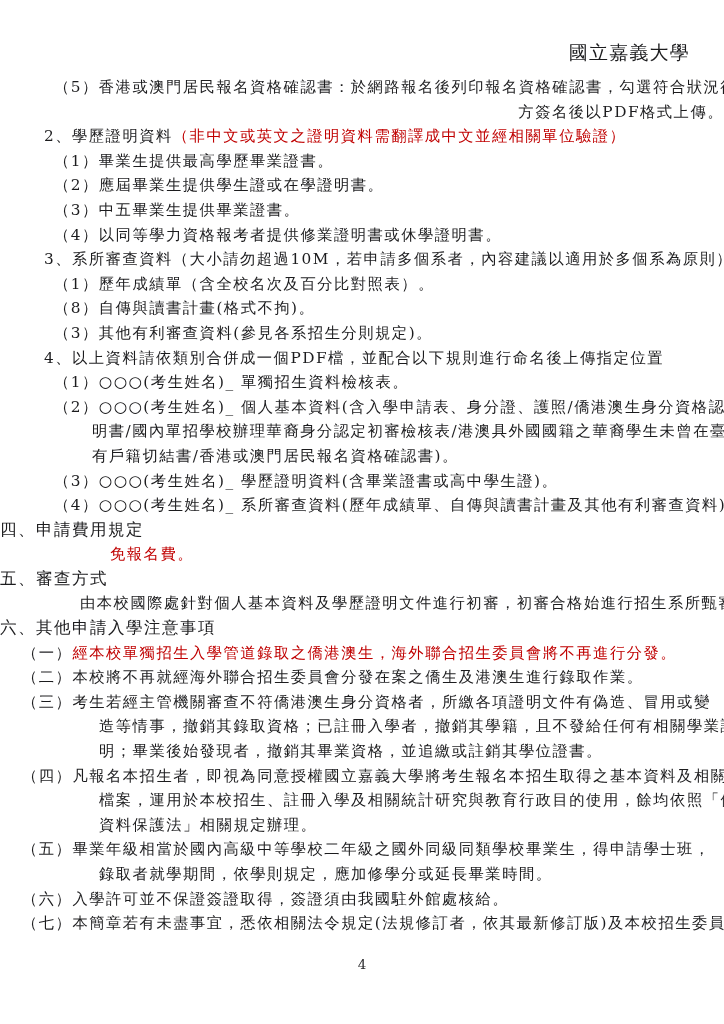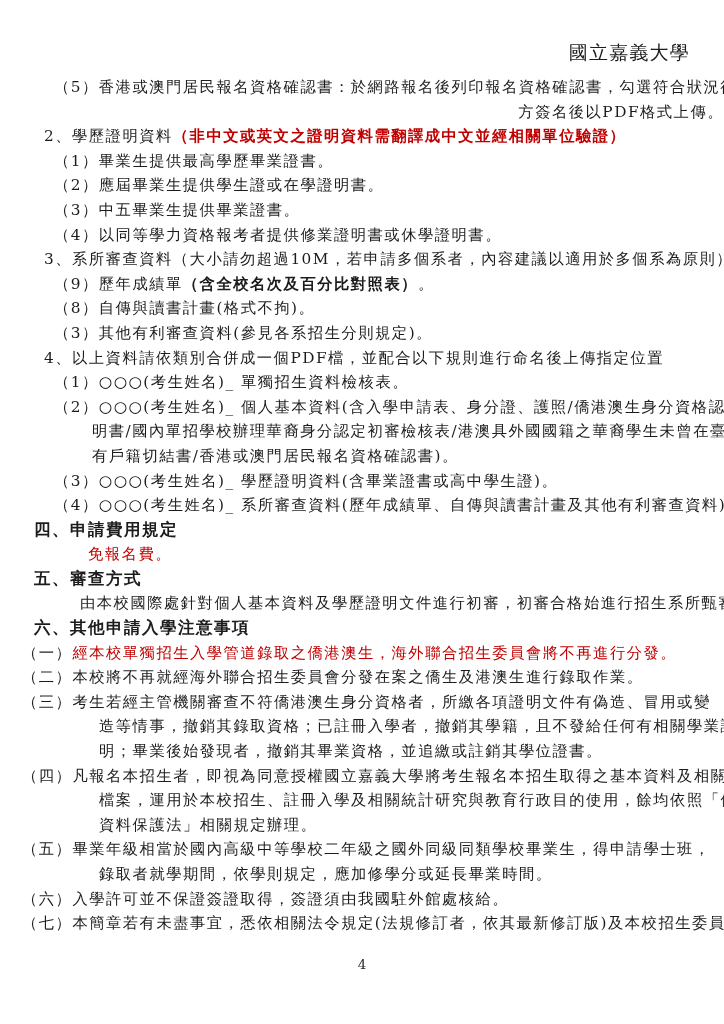--- a/index.html
+++ b/index.html
@@ -28,27 +28,27 @@
   .line {
     line-height: 24.6px;
     font-size: 15.3px;
     letter-spacing: 1.5px;
     white-space: nowrap;
   }
   .num       { padding-left: 44px; }
   .sub       { padding-left: 54px; }
   .sub-cont  { padding-left: 74px; text-align: right; }
   .sub-cont2 { padding-left: 92px; }
-  .heading   { padding-left: 34px; font-weight: bold; font-size: 16.5px; }
-  .note      { padding-left: 88px; }
+  .heading   { font-weight: normal; font-size: 16.5px; }
+  .note      { padding-left: 110px; }
   .para      { padding-left: 80px; }
   .item      { padding-left: 22px; }
   .item-cont { padding-left: 99px; }
   .red  { color: #c00000; }
-  .bold { font-weight: bold; text-align: center; }
+  .bold { font-weight: normal; text-align: center; }
   .page-number {
     position: absolute;
     bottom: 52px;
     left: 0;
     width: 100%;
     text-align: center;
     font-size: 13.5px;
     color: #2a2a2c;
   }
 </style>
@@ -59,21 +59,21 @@
   <div class="header-right">國立嘉義大學</div>
   <div class="doc-body">
       <div class="line sub"><span>（5）香港或澳門居民報名資格確認書：於網路報名後列印報名資格確認書，勾選符合狀況後下</span></div>
       <div class="line sub-cont"><span>方簽名後以PDF格式上傳。</span></div>
       <div class="line num"><span>2、學歷證明資料</span><span class="red bold">（非中文或英文之證明資料需翻譯成中文並經相關單位驗證）</span></div>
       <div class="line sub"><span>（1）畢業生提供最高學歷畢業證書。</span></div>
       <div class="line sub"><span>（2）應屆畢業生提供學生證或在學證明書。</span></div>
       <div class="line sub"><span>（3）中五畢業生提供畢業證書。</span></div>
       <div class="line sub"><span>（4）以同等學力資格報考者提供修業證明書或休學證明書。</span></div>
       <div class="line num"><span>3、系所審查資料（大小請勿超過10M，若申請多個系者，內容建議以適用於多個系為原則）</span></div>
-      <div class="line sub"><span>（9）歷年成績單</span><span class="bold">（含全校名次及百分比對照表）</span><span>。</span></div>
+      <div class="line sub"><span>（1）歷年成績單</span><span class="bold">（含全校名次及百分比對照表）</span><span>。</span></div>
       <div class="line sub"><span>（8）自傳與讀書計畫(格式不拘)。</span></div>
       <div class="line sub"><span>（3）其他有利審查資料(參見各系招生分則規定)。</span></div>
       <div class="line num"><span>4、以上資料請依類別合併成一個PDF檔，並配合以下規則進行命名後上傳指定位置</span></div>
       <div class="line sub"><span>（1）○○○(考生姓名)_ 單獨招生資料檢核表。</span></div>
       <div class="line sub"><span>（2）○○○(考生姓名)_ 個人基本資料(含入學申請表、身分證、護照/僑港澳生身分資格認定聲</span></div>
       <div class="line sub-cont2"><span>明書/國內單招學校辦理華裔身分認定初審檢核表/港澳具外國國籍之華裔學生未曾在臺設</span></div>
       <div class="line sub-cont2"><span>有戶籍切結書/香港或澳門居民報名資格確認書)。</span></div>
       <div class="line sub"><span>（3）○○○(考生姓名)_ 學歷證明資料(含畢業證書或高中學生證)。</span></div>
       <div class="line sub"><span>（4）○○○(考生姓名)_ 系所審查資料(歷年成績單、自傳與讀書計畫及其他有利審查資料)。</span></div>
       <div class="line heading"><span>四、申請費用規定</span></div>

